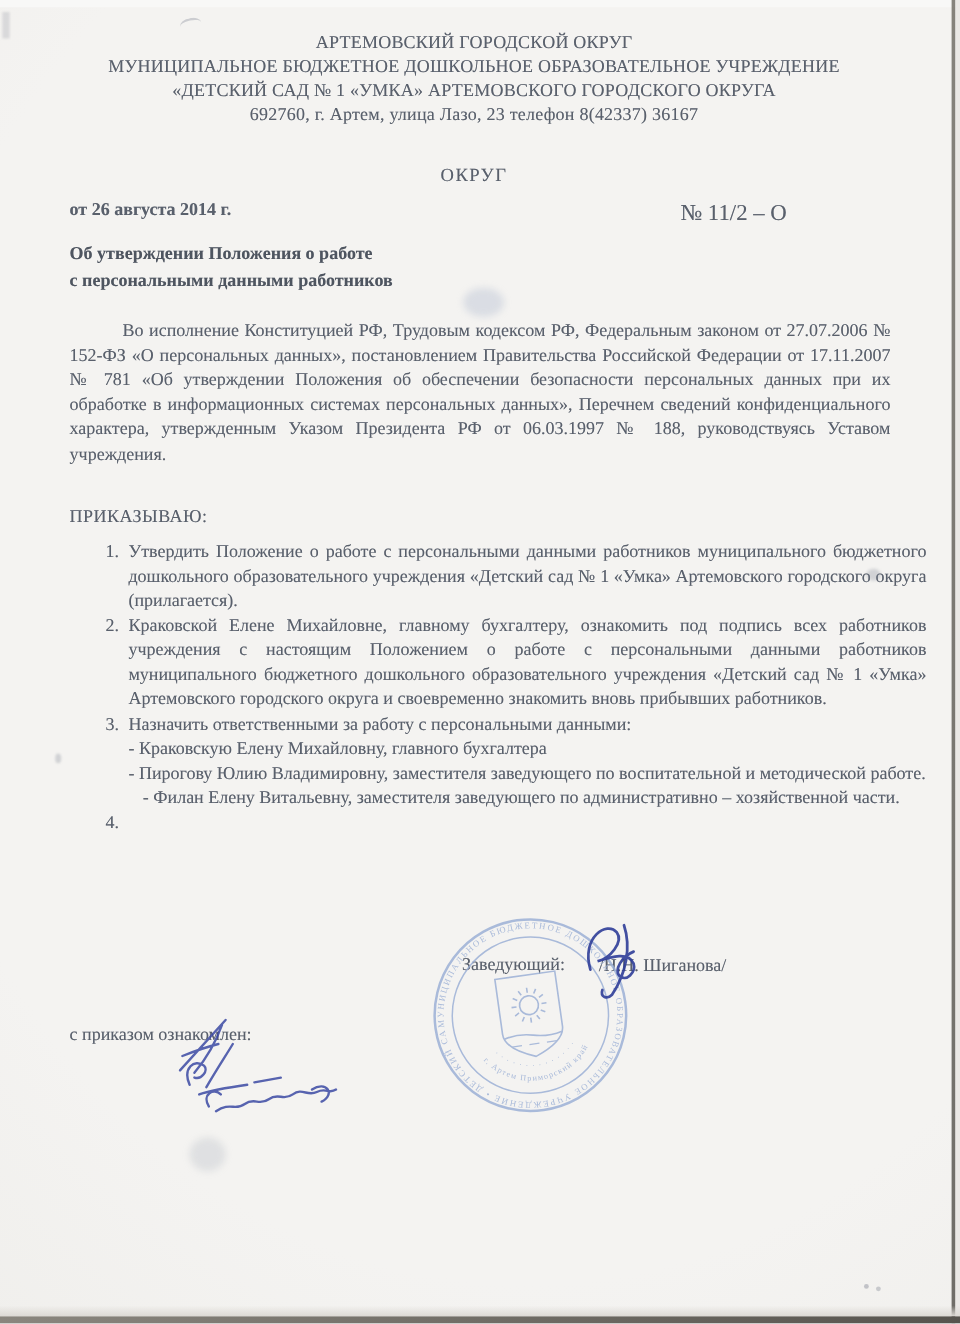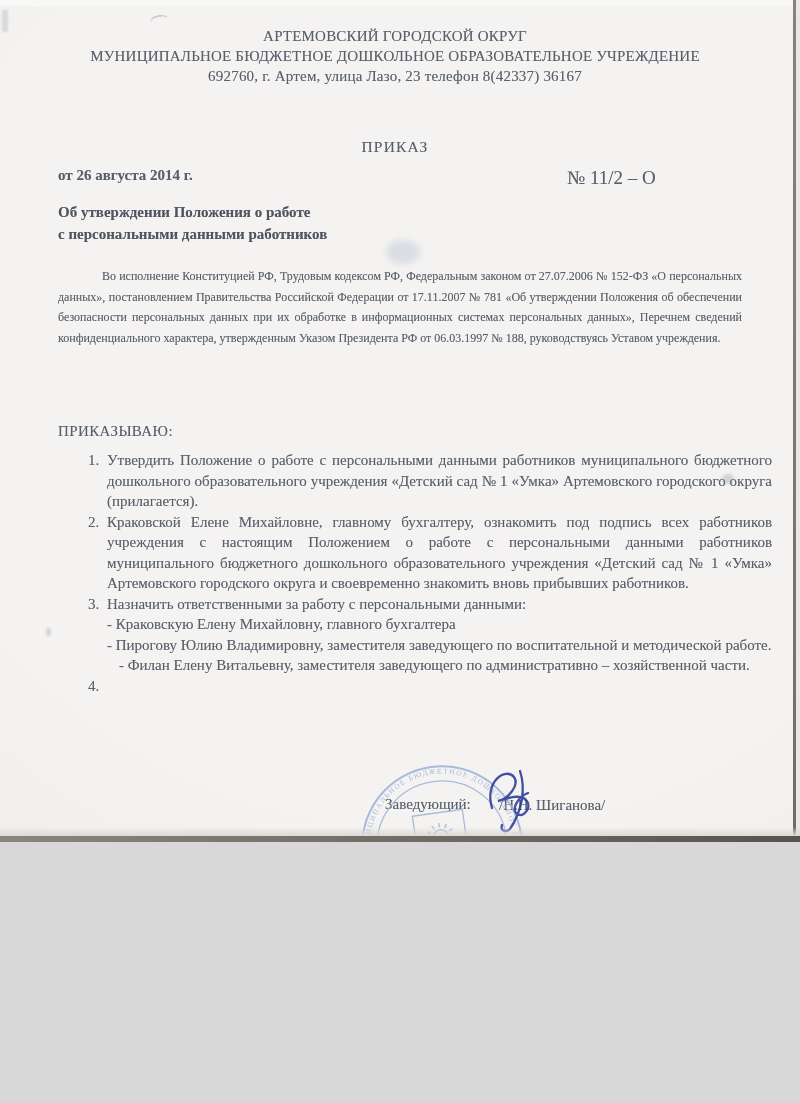--- a/index.html
+++ b/index.html
@@ -1,28 +1,28 @@
 <!DOCTYPE html>
 <html><head>
 <meta charset="utf-8">
 <style>
   html,body{margin:0;padding:0;background:#d8d8d8;}
   .page{
-    position:relative;width:800px;height:842px;overflow:hidden;
+    position:relative;width:800px;height:1103px;overflow:hidden;
     background:radial-gradient(120% 100% at 55% 42%, #f4f3f1 55%, #ebeae6 100%);
     font-family:"Liberation Serif","DejaVu Serif",serif;
     color:#59606c;
   }
   .scan{position:absolute;inset:0;filter:blur(0.3px);text-shadow:0 0 0.5px rgba(89,96,108,.4);}
   .org-header{position:absolute;top:26px;left:5px;width:780px;text-align:center;font-size:15px;line-height:20px;letter-spacing:.2px;}
   .doc-title{position:absolute;top:138px;left:5px;width:780px;text-align:center;font-size:15.5px;letter-spacing:1.2px;}
   .date{position:absolute;top:167px;left:58px;font-size:15px;font-weight:bold;}
   .number{position:absolute;top:167px;left:567px;font-size:19px;}
   .subject{position:absolute;top:202px;left:58px;font-size:15px;font-weight:700;line-height:21.5px;color:#4e5560;}
-  .preamble{position:absolute;top:266px;left:58px;width:684px;margin:0;font-size:12px;line-height:20.5px;text-align:justify;text-indent:44px;}
+  .preamble{position:absolute;top:266px;left:58px;width:684px;margin:0;font-size:15px;line-height:20.5px;text-align:justify;text-indent:44px;}
   .directive{position:absolute;top:423px;left:58px;font-size:15px;letter-spacing:.4px;text-align:center;}
   .order-list{position:absolute;top:450px;left:58px;width:684px;margin:0;padding:0 0 0 30px;list-style:none;font-size:15px;line-height:20.5px;}
   .order-list li{position:relative;padding-left:19px;text-align:justify;}
   .order-list .num{position:absolute;left:0;top:0;}
   .sub-line{text-align:justify;}
   .sub-line.indent{margin-left:12px;}
   .sign-role{position:absolute;top:796px;left:385px;font-size:15px;}
   .sign-name{position:absolute;top:797px;left:499px;font-size:15px;}
   .ack-label{position:absolute;top:855px;left:58px;font-size:15px;}
   .ack-names{position:absolute;top:875px;left:58px;font-size:15px;line-height:20px;}
@@ -50,24 +50,25 @@
 </head>
 <body>
 
 <div class="page">
 
   <div class="scan">
 
     <div class="org-header">
       <div>АРТЕМОВСКИЙ ГОРОДСКОЙ ОКРУГ</div>
       <div>МУНИЦИПАЛЬНОЕ БЮДЖЕТНОЕ ДОШКОЛЬНОЕ ОБРАЗОВАТЕЛЬНОЕ УЧРЕЖДЕНИЕ</div>
+      <div>«ДЕТСКИЙ САД № 1 «УМКА» АРТЕМОВСКОГО ГОРОДСКОГО ОКРУГА</div>
       <div>692760, г. Артем, улица Лазо, 23 телефон 8(42337) 36167</div>
     </div>
 
-    <div class="doc-title">ПРИКАЗ</div>
+    <div class="doc-title">ОКРУГ</div>
 
     <div class="date">от 26 августа 2014 г.</div>
     <div class="number">№ 11/2 – О</div>
 
     <div class="subject">
       <div>Об утверждении Положения о работе</div>
       <div>с персональными данными работников</div>
     </div>
 
     <p class="preamble">Во исполнение Конституцией РФ, Трудовым кодексом РФ, Федеральным законом от 27.07.2006 № 152-ФЗ «О персональных данных», постановлением Правительства Российской Федерации от 17.11.2007 № 781 «Об утверждении Положения об обеспечении безопасности персональных данных при их обработке в информационных системах персональных данных», Перечнем сведений конфиденциального характера, утвержденным Указом Президента РФ от 06.03.1997 № 188, руководствуясь Уставом учреждения.</p>

